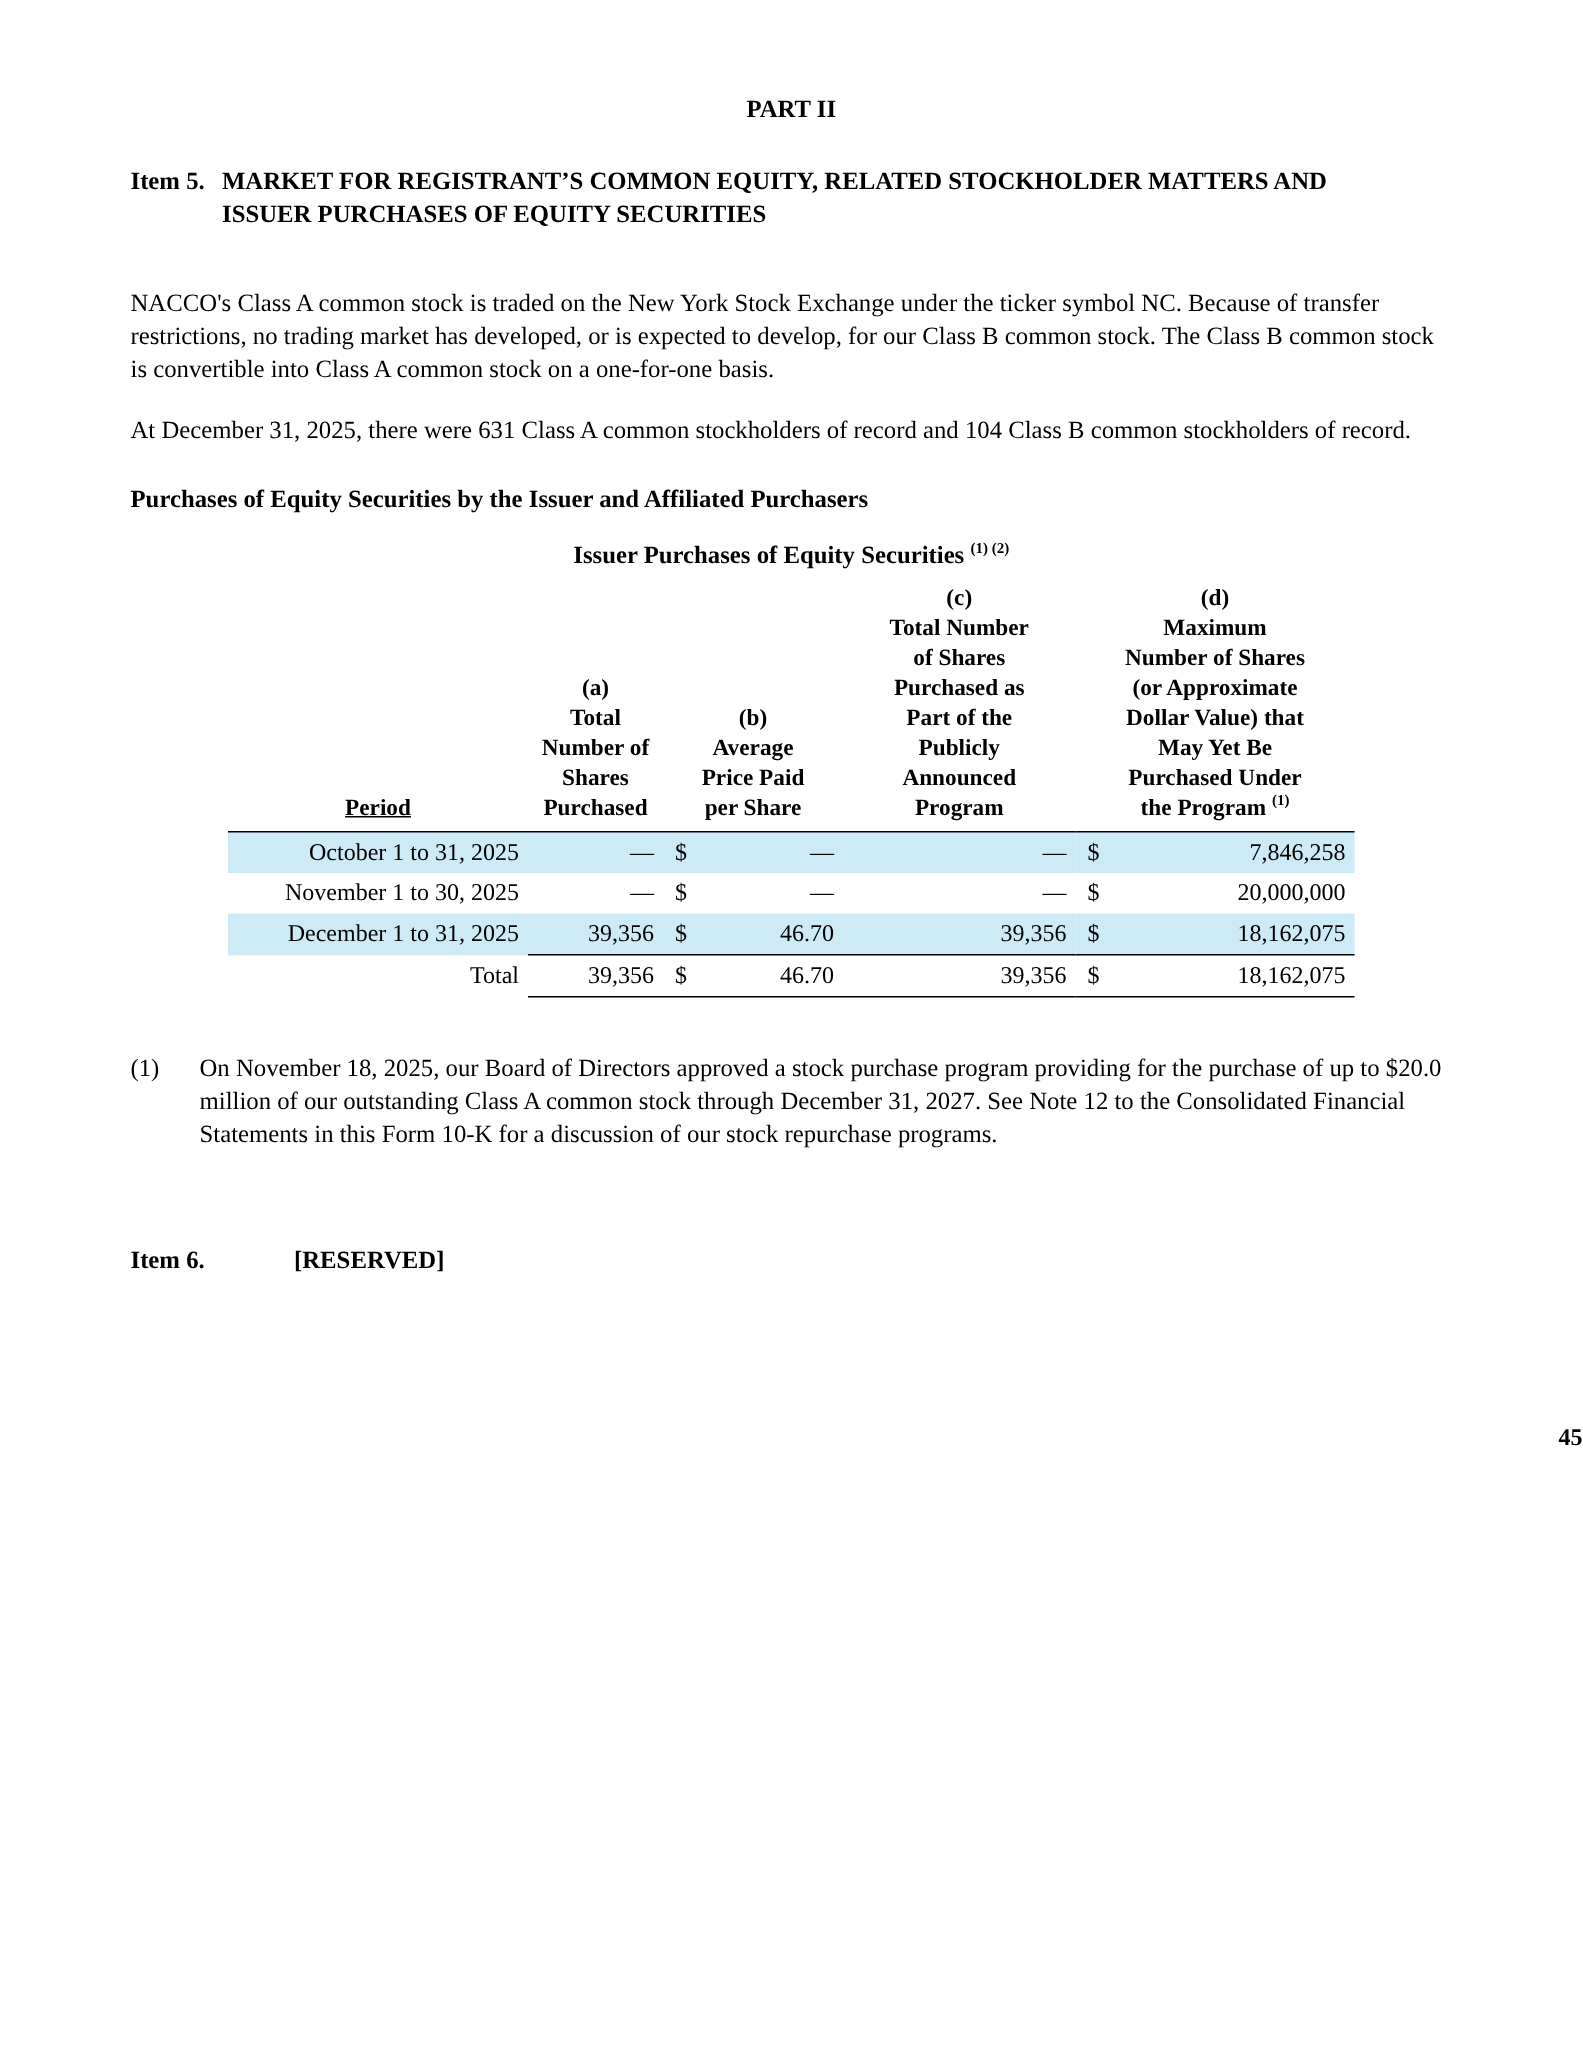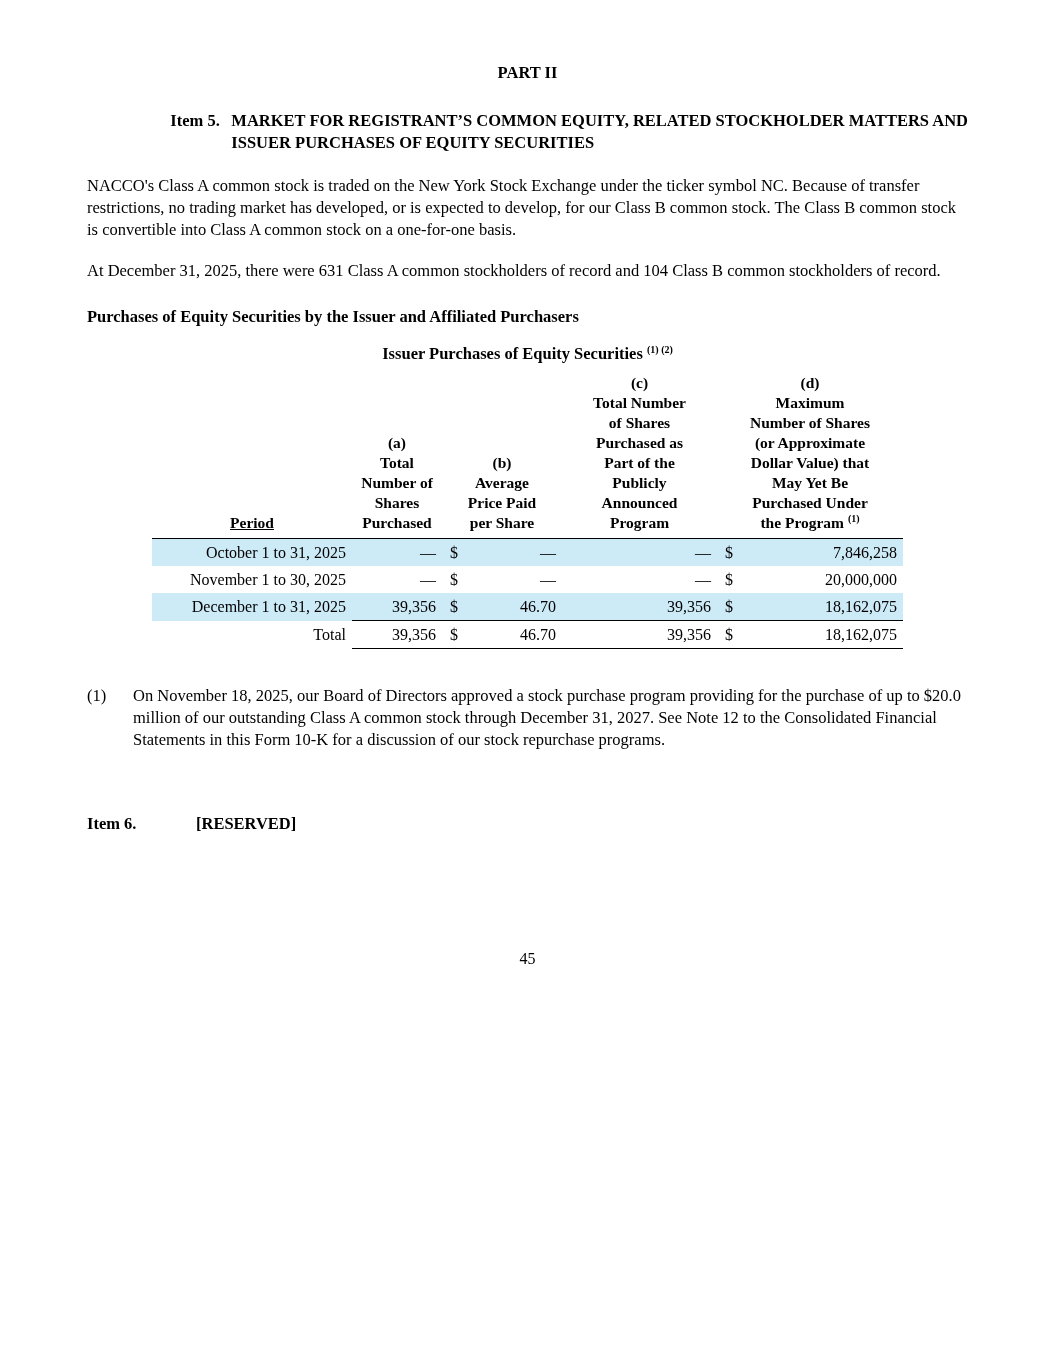--- a/index.html
+++ b/index.html
@@ -18,22 +18,21 @@
     overflow:hidden;
   }
   .part-title {
     text-align:center;
     font-weight:bold;
     margin-bottom:26px;
   }
   .item-heading {
     display:flex;
     font-weight:bold;
-    margin-bottom:22px;
-    justify-content:flex-end;
+    margin-bottom:38px;
   }
   .item-label { flex:0 0 61px; }
   .item-title { white-space:pre-line; }
   p.body-text { margin-bottom:19px; }
   .section-heading {
     font-weight:bold;
     margin:25px 0 15px 0;
   }
   .table-title {
     text-align:center;
@@ -89,22 +88,23 @@
     display:flex;
     font-weight:bold;
     margin-top:62px;
     gap:48px;
   }
   .page-number {
     position:absolute;
     left:0;
     right:0;
     bottom:36px;
-    text-align:center;
+    text-align:right;
     font-size:16px;
+    font-weight:bold;
   }
 </style>
 </head>
 <body>
 
 <div class="page">
 
   <div class="part-title">PART II</div>
 
   <div class="item-heading">

